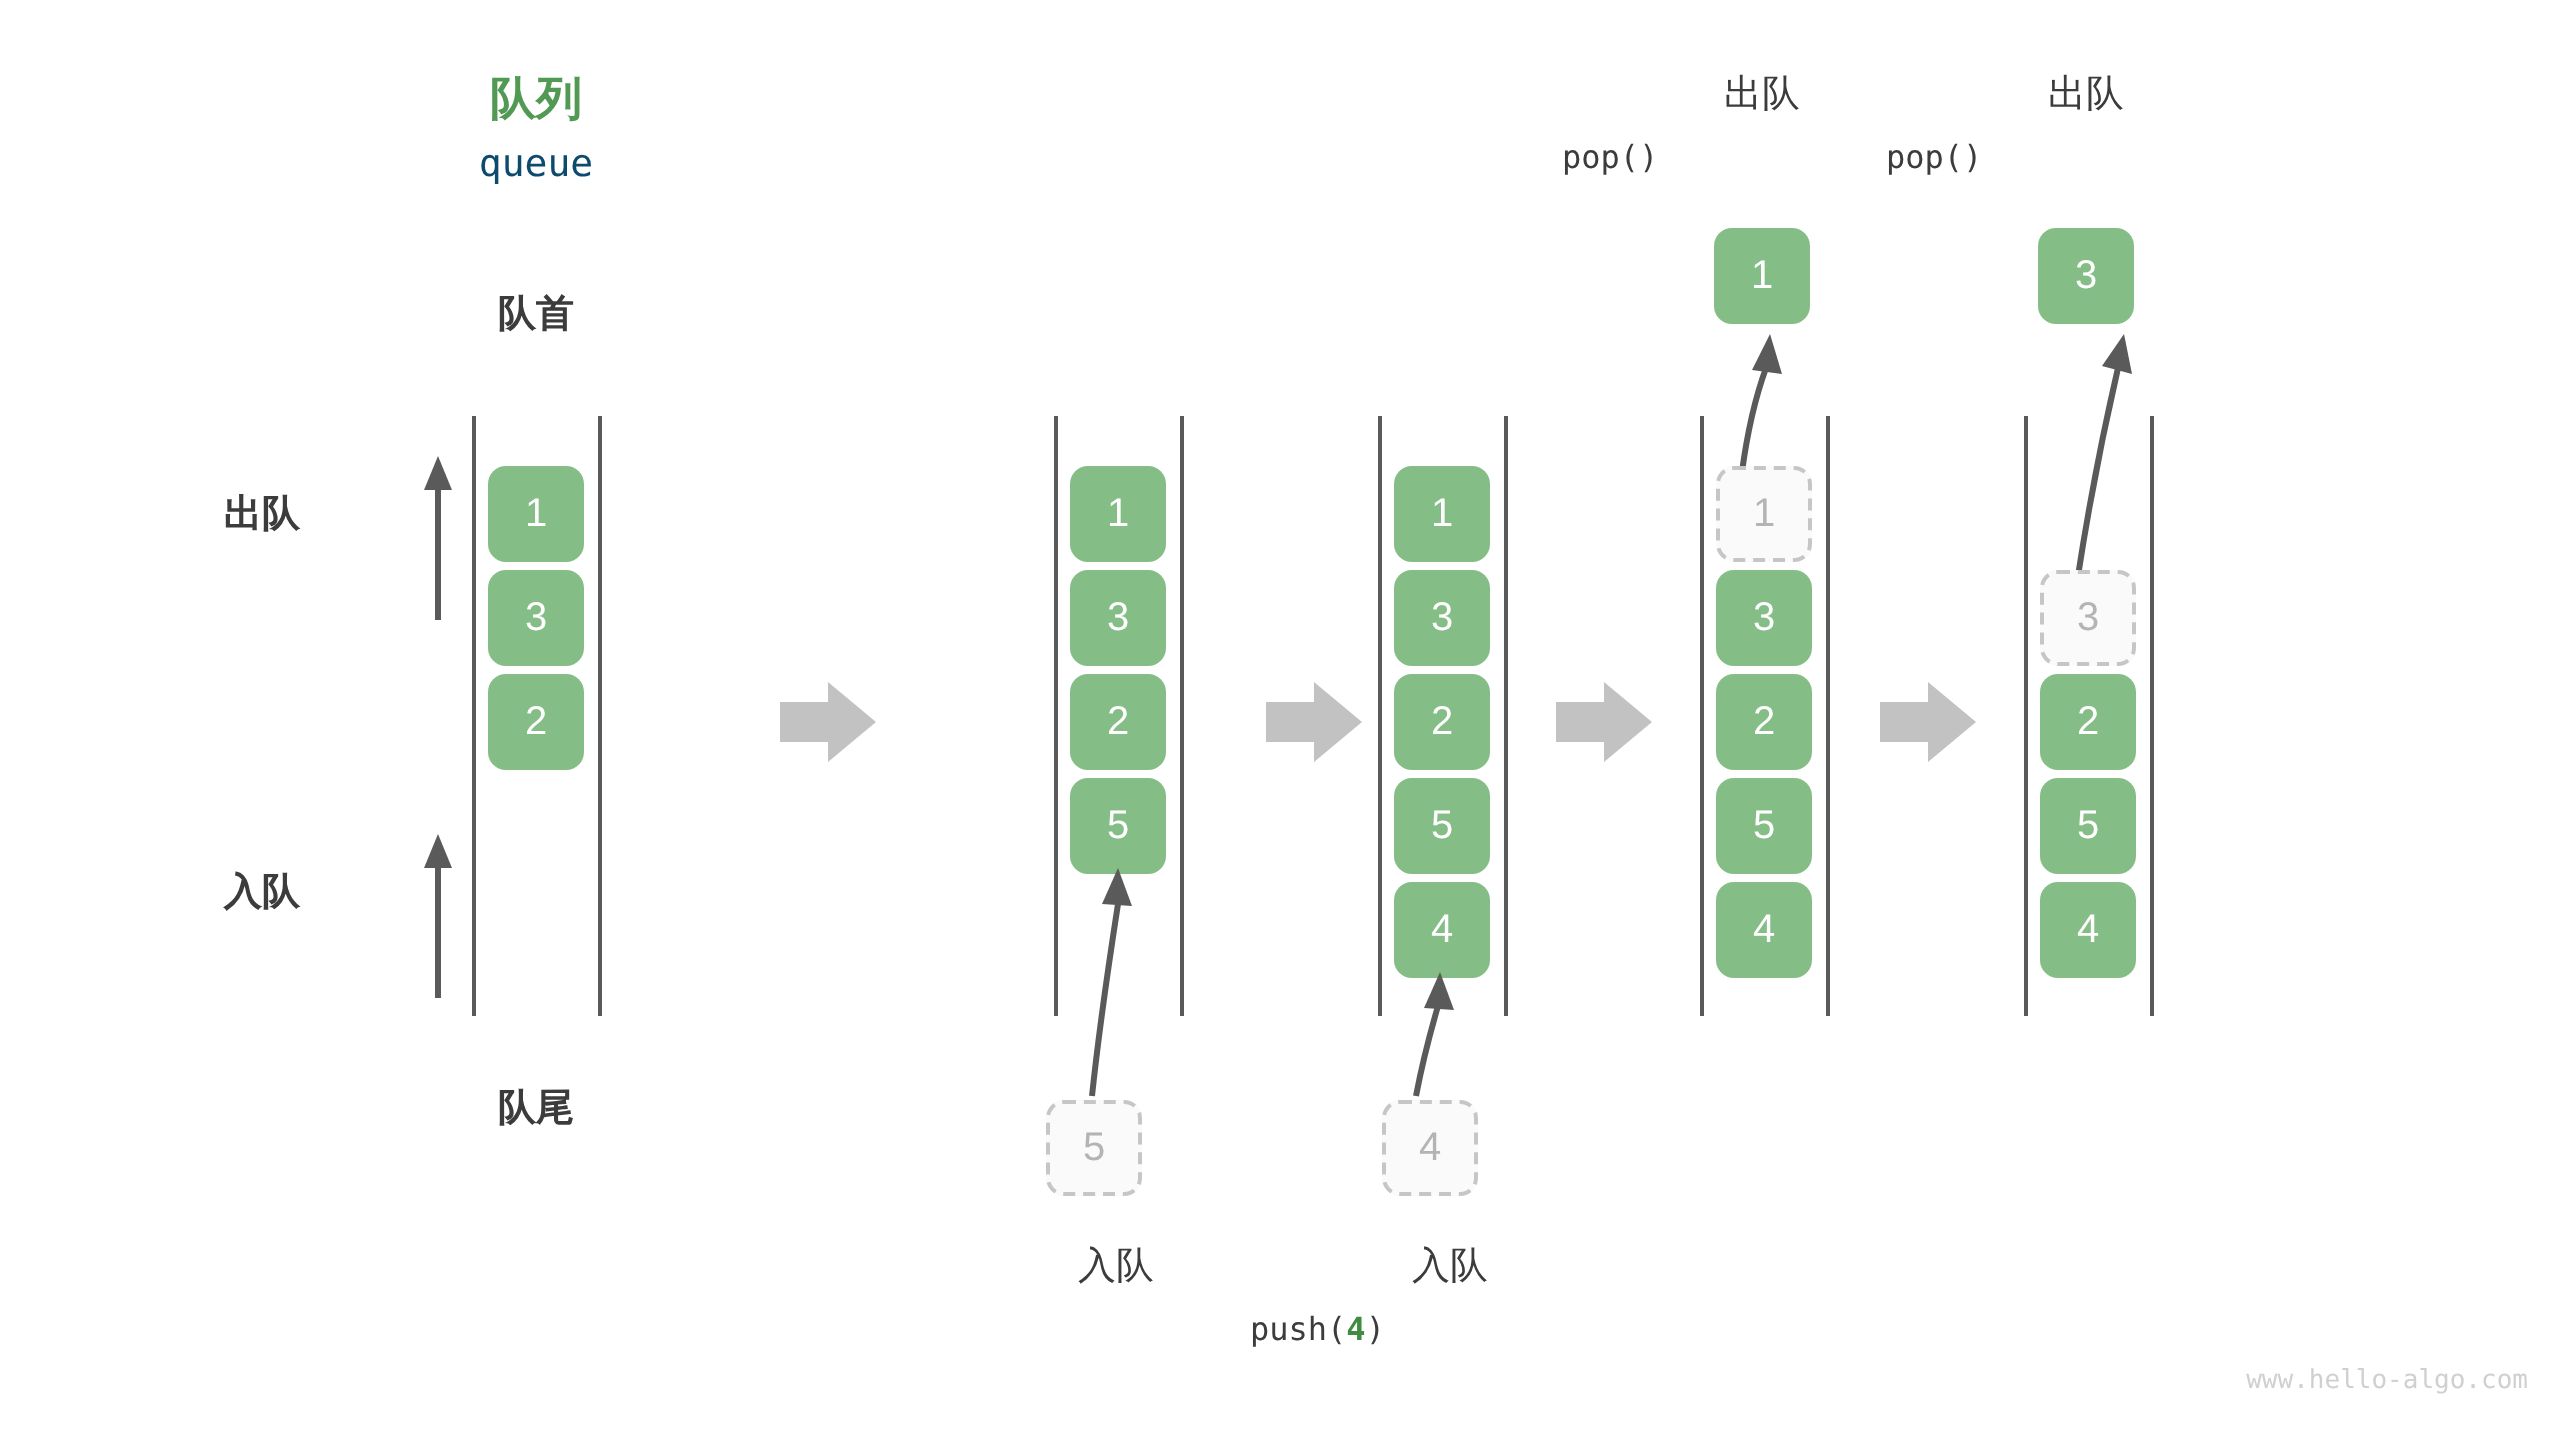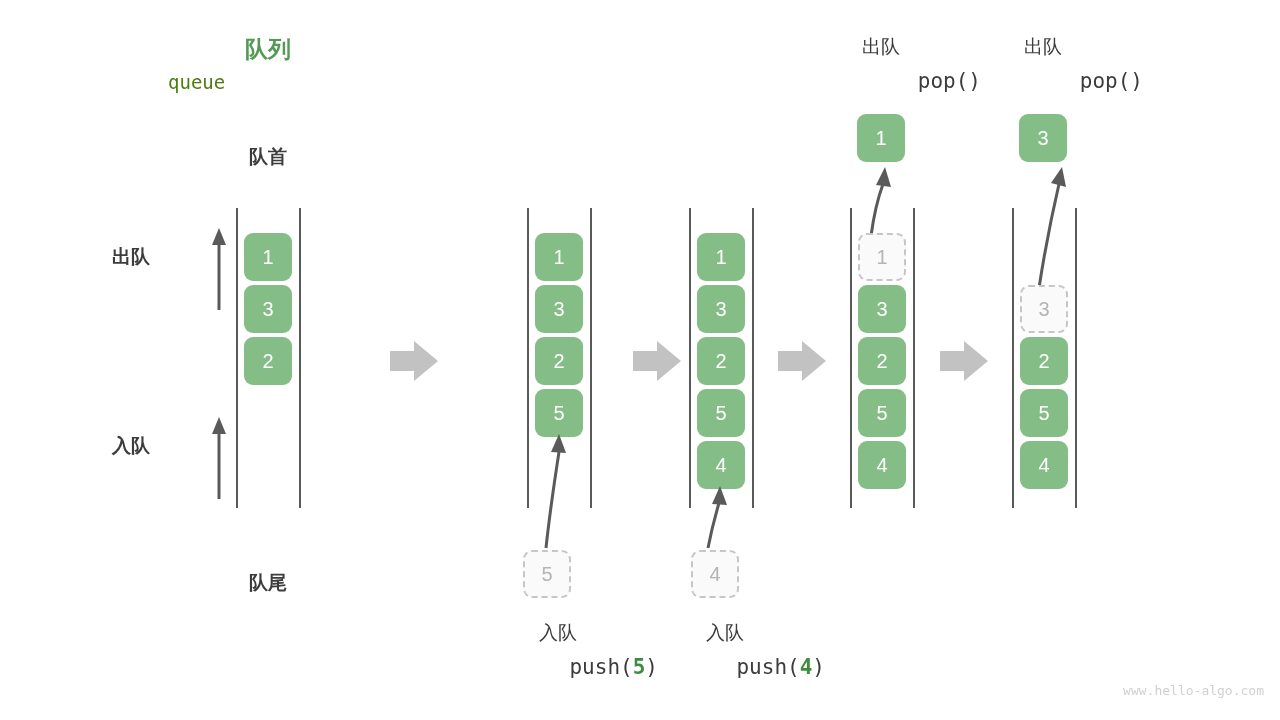--- a/index.html
+++ b/index.html
@@ -25,21 +25,22 @@
   .title-cn {
     font-size: 23px;
     font-weight: bold;
     color: #529a54;
     text-align: center;
     white-space: nowrap;
   }
   .title-en {
     font-family: "DejaVu Sans Mono", "Liberation Mono", monospace;
     font-size: 19px;
-    color: #4d7c0f;
+    color: #0c4a6e;
+    text-align: center;
     white-space: nowrap;
   }
   .edge-label {
     font-size: 19px;
     font-weight: bold;
     color: #3c3c3c;
     text-align: center;
     white-space: nowrap;
   }
   .side-label {
@@ -50,23 +51,23 @@
     white-space: nowrap;
   }
   .op-cn {
     font-size: 19px;
     color: #3c3c3c;
     text-align: center;
     white-space: nowrap;
   }
   .op-code {
     font-family: "DejaVu Sans Mono", "Liberation Mono", monospace;
-    font-size: 21px;
-    color: #3c3c3c;
-    text-align: right;
+    font-size: 16px;
+    color: #3c3c3c;
+    text-align: left;
     white-space: nowrap;
   }
   .op-code .arg { color: #3f8c41; font-weight: bold; }
   .watermark {
     font-family: "DejaVu Sans Mono", "Liberation Mono", monospace;
     font-size: 13px;
     color: #d0d0d0;
     white-space: nowrap;
   }
 
@@ -99,21 +100,21 @@
 </style>
 </head>
 <body>
 
 <div id="stage">
 
   <div class="abs title-cn" style="left:168px; top:34px; width:200px;">队列</div>
   <div class="abs title-en" style="left:168px; top:71px; width:200px;">queue</div>
 
   <div class="abs edge-label" style="left:168px; top:144px; width:200px;">队首</div>
-  <div class="abs edge-label" style="left:168px; top:570px; width:200px;">队尾</div>
+  <div class="abs edge-label" style="left:168px; top:541px; width:200px;">队尾</div>
 
   <div class="abs side-label" style="left:40px; top:244px; width:110px;">出队</div>
   <div class="abs side-label" style="left:40px; top:433px; width:110px;">入队</div>
 
   <svg class="abs" style="left:206px; top:228px;" width="26" height="84">
     <line x1="13" y1="82" x2="13" y2="12" stroke="#5a5a5a" stroke-width="3"></line>
     <polygon points="13,0 20,17 6,17" fill="#5a5a5a"></polygon>
   </svg>
   <svg class="abs" style="left:206px; top:417px;" width="26" height="84">
     <line x1="13" y1="82" x2="13" y2="12" stroke="#5a5a5a" stroke-width="3"></line>
@@ -139,23 +140,20 @@
   <div class="abs cell" style="left:535px; top:337px;">2</div>
   <div class="abs cell" style="left:535px; top:389px;">5</div>
 
   <svg class="abs" style="left:510px; top:430px;" width="70" height="120">
     <path d="M 36 118 Q 40 80 49 22" stroke="#5a5a5a" stroke-width="3" fill="none"></path>
     <polygon points="49,4 56,23 41,22" fill="#5a5a5a"></polygon>
   </svg>
   <div class="abs cell ghost" style="left:523px; top:550px;">5</div>
 
   <div class="abs op-cn" style="left:458px; top:620px; width:200px;">入队</div>
-  <div class="abs op-code" style="left:458px; top:655px; width:200px;">
-    <span>push(</span><span class="arg">5</span><span>)</span>
-  </div>
 
   <svg class="abs" style="left:633px; top:341px;" width="50" height="40">
     <polygon points="0,10 24,10 24,0 48,20 24,40 24,30 0,30" fill="#c2c2c2"></polygon>
   </svg>
 
   <div class="abs rail" style="left:689px; top:208px; height:300px;"></div>
   <div class="abs rail" style="left:752px; top:208px; height:300px;"></div>
 
   <div class="abs cell" style="left:697px; top:233px;">1</div>
   <div class="abs cell" style="left:697px; top:285px;">3</div>

